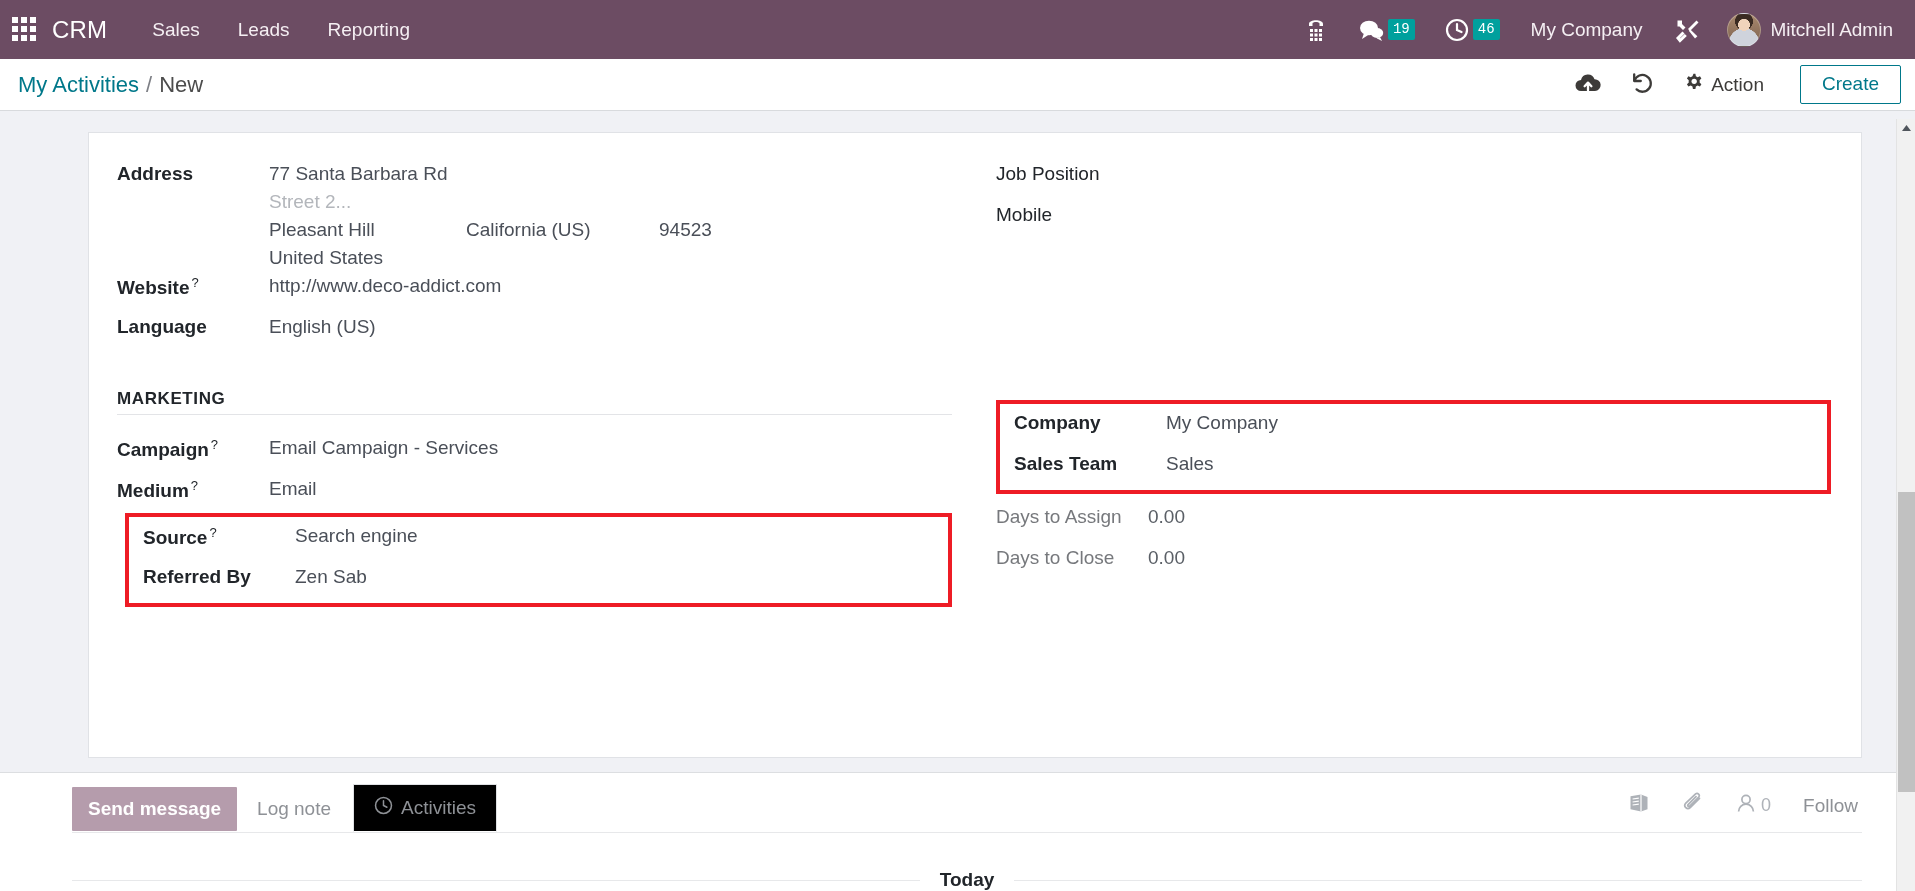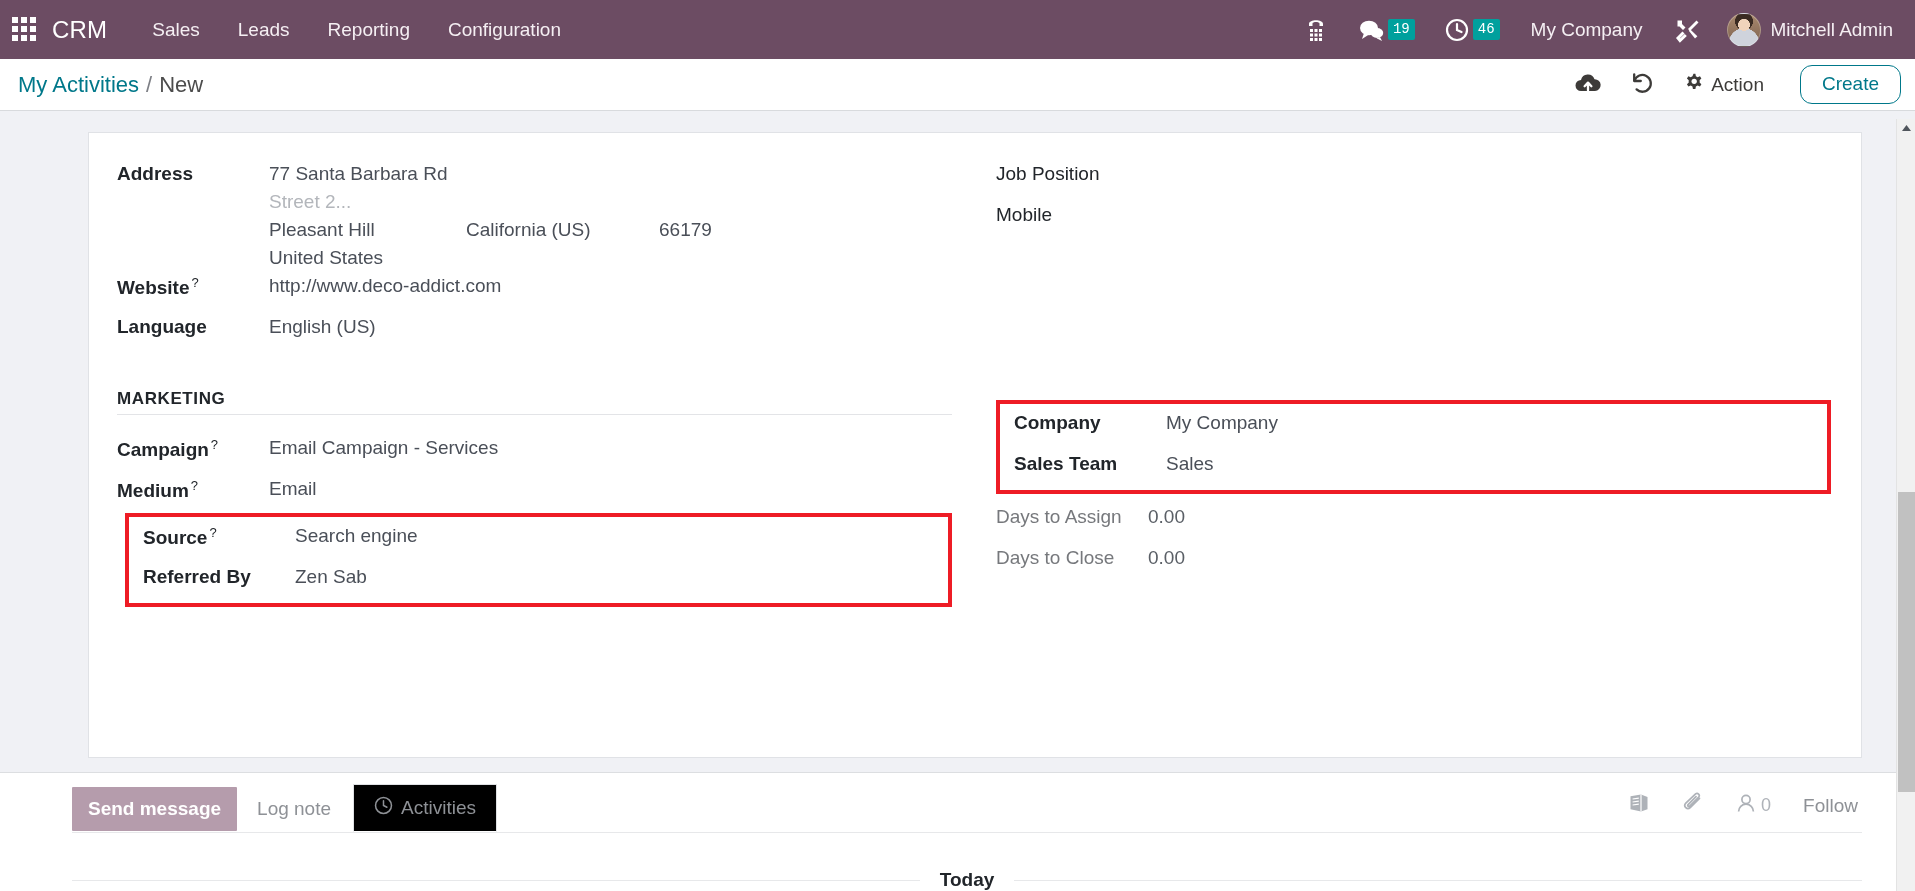--- a/index.html
+++ b/index.html
@@ -136,21 +136,21 @@
     font-size: 19px; color: #3d3b39;
     padding: 0 16px; height: 40px; cursor: pointer;
     margin-right: 20px;
   }
   .create-btn {
     border: 1px solid #00788a;
     color: #00788a;
     background: #ffffff;
     font-size: 19px;
     padding: 7px 21px;
-    border-radius: 12px;
+    border-radius: 2px;
     cursor: pointer;
     font-family: inherit;
     line-height: 1.2;
   }
 
   
   .content-area {
     position: relative;
     height: 780px;
     background: #f0f1f5;
@@ -341,21 +341,20 @@
       <i></i>
       <i></i>
       <i></i>
       <i></i>
       <i></i>
   </div>
   <div class="brand">CRM</div>
   <div class="menu-item">Sales</div>
   <div class="menu-item">Leads</div>
   <div class="menu-item">Reporting</div>
-  <div class="menu-item">Configuration</div>
 
   <div class="nav-right">
 
     <div class="nav-icon-btn">
       <span>
         <svg width="24" height="26" viewBox="0 0 24 26">
           <path d="M5 7 C5 2, 19 2, 19 7 L19 9 L15.5 9 L15.5 6.6 C15.5 4.6, 8.5 4.6, 8.5 6.6 L8.5 9 L5 9 Z" fill="#fff"></path>
           <g fill="#fff">
             <rect x="6" y="12" width="3" height="3"></rect>
               <rect x="10.5" y="12" width="3" height="3"></rect>
@@ -459,21 +458,21 @@
         <div class="col col-left">
 
           <div class="frow">
             <div class="flabel">Address</div>
             <div>
               <div class="fvalue">77 Santa Barbara Rd</div>
               <div class="fvalue placeholder">Street 2...</div>
               <div class="addr-line">
                 <div class="fvalue addr-city">Pleasant Hill</div>
                 <div class="fvalue addr-state">California (US)</div>
-                <div class="fvalue">66179</div>
+                <div class="fvalue">94523</div>
               </div>
               <div class="fvalue">United States</div>
             </div>
           </div>
 
           <div class="frow">
             <div class="flabel">
               <span>Website</span><span class="help">?</span>
             </div>
             <div class="fvalue">http://www.deco-addict.com</div>

